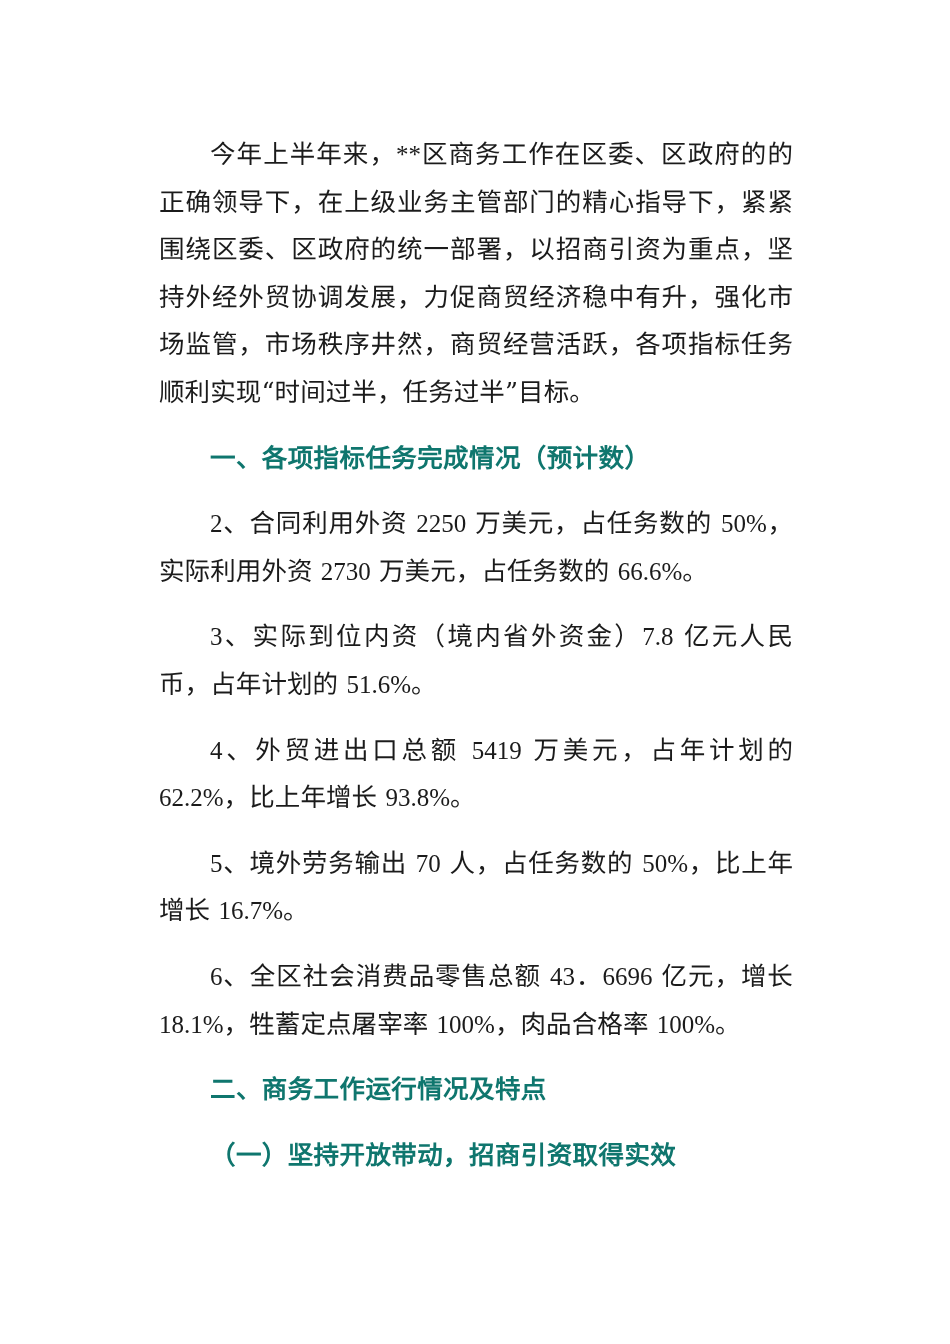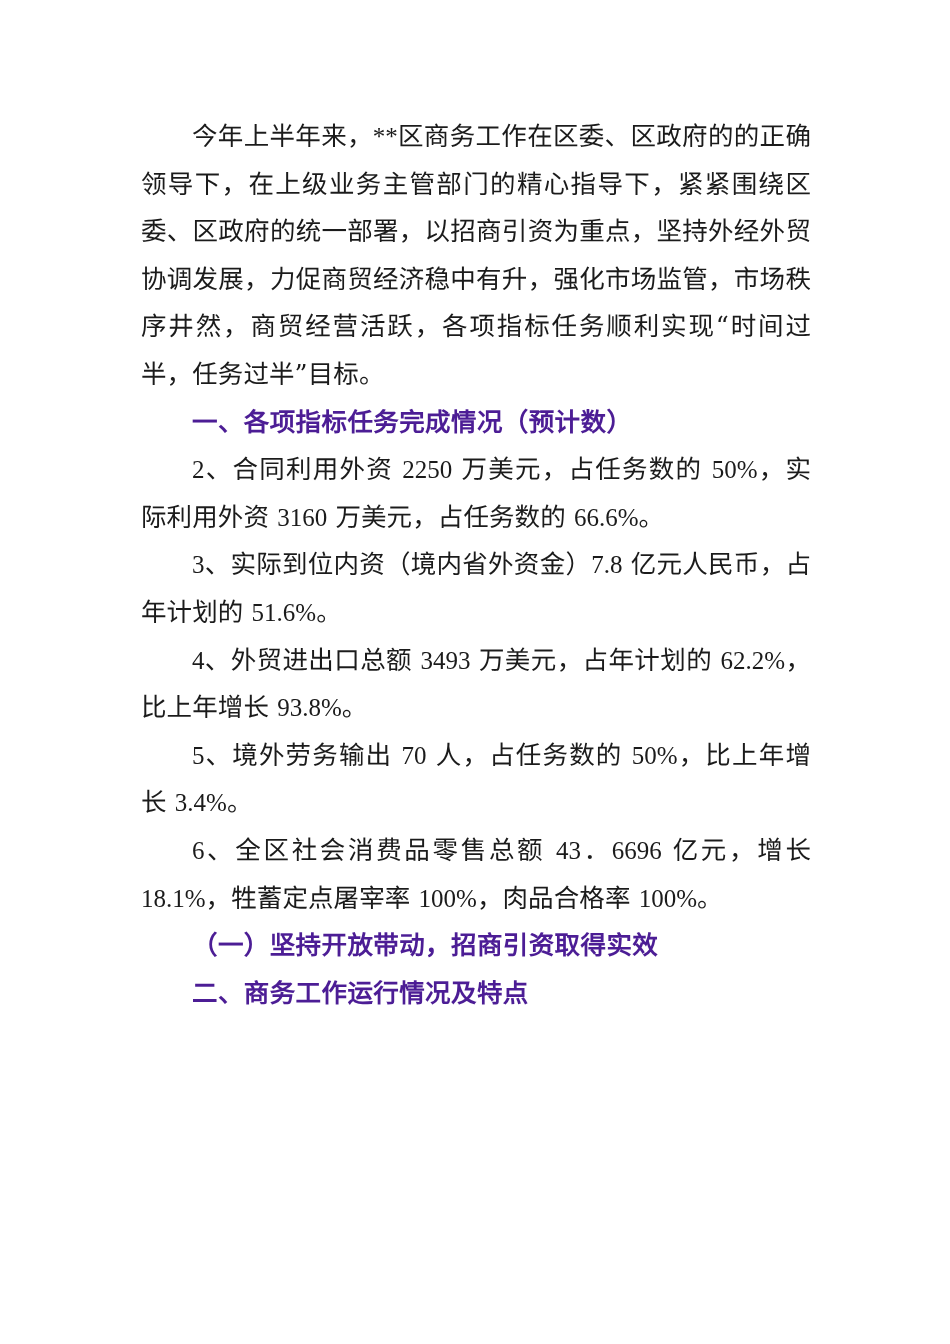--- a/index.html
+++ b/index.html
@@ -24,37 +24,37 @@
 
   #doc-body {
     position: absolute;
     left: 141px;
     top: 113px;
     width: 670px;
   }
 
   
   .para {
-    margin: 0;
+    margin: 18px;
     padding: 0;
     font-family: "DejaVu Serif", "Liberation Serif", serif;
     font-size: 25.5px;
     line-height: 47.6px;
     color: #1b1b1b;
     text-align: justify;
     text-justify: inter-ideograph;
     text-indent: 2em;
     letter-spacing: 0.1px;
     -webkit-font-smoothing: antialiased;
   }
 
   .para.heading {
     font-weight: 700;
     letter-spacing: 0.4px;
-    color: #4c1d95;
+    color: #0f766e;
   }
 
   
   .num {
     font-family: "Liberation Serif", "DejaVu Serif", serif;
     font-size: 25px;
     letter-spacing: 0;
   }
 </style>
 </head>
@@ -62,31 +62,31 @@
 
 <div id="page">
 
   <div id="doc-body">
 
     <p class="para">今年上半年来，<span class="num">**</span>区商务工作在区委、区政府的的正确领导下，在上级业务主管部门的精心指导下，紧紧围绕区委、区政府的统一部署，以招商引资为重点，坚持外经外贸协调发展，力促商贸经济稳中有升，强化市场监管，市场秩序井然，商贸经营活跃，各项指标任务顺利实现“时间过半，任务过半”目标。</p>
 
     <p class="para heading">一、各项指标任务完成情况（预计数）</p>
 
 
-    <p class="para"><span class="num">2</span>、合同利用外资 <span class="num">2250</span> 万美元，占任务数的 <span class="num">50%</span>，实际利用外资 <span class="num">3160</span> 万美元，占任务数的 <span class="num">66.6%</span>。</p>
+    <p class="para"><span class="num">2</span>、合同利用外资 <span class="num">2250</span> 万美元，占任务数的 <span class="num">50%</span>，实际利用外资 <span class="num">2730</span> 万美元，占任务数的 <span class="num">66.6%</span>。</p>
 
     <p class="para"><span class="num">3</span>、实际到位内资（境内省外资金）<span class="num">7.8</span> 亿元人民币，占年计划的 <span class="num">51.6%</span>。</p>
 
-    <p class="para"><span class="num">4</span>、外贸进出口总额 <span class="num">3493</span> 万美元，占年计划的 <span class="num">62.2%</span>，比上年增长 <span class="num">93.8%</span>。</p>
+    <p class="para"><span class="num">4</span>、外贸进出口总额 <span class="num">5419</span> 万美元，占年计划的 <span class="num">62.2%</span>，比上年增长 <span class="num">93.8%</span>。</p>
 
-    <p class="para"><span class="num">5</span>、境外劳务输出 <span class="num">70</span> 人，占任务数的 <span class="num">50%</span>，比上年增长 <span class="num">3.4%</span>。</p>
+    <p class="para"><span class="num">5</span>、境外劳务输出 <span class="num">70</span> 人，占任务数的 <span class="num">50%</span>，比上年增长 <span class="num">16.7%</span>。</p>
 
     <p class="para"><span class="num">6</span>、全区社会消费品零售总额 <span class="num">43</span>．<span class="num">6696</span> 亿元，增长 <span class="num">18.1%</span>，牲蓄定点屠宰率 <span class="num">100%</span>，肉品合格率 <span class="num">100%</span>。</p>
 
+    <p class="para heading">二、商务工作运行情况及特点</p>
+
     <p class="para heading">（一）坚持开放带动，招商引资取得实效</p>
-
-    <p class="para heading">二、商务工作运行情况及特点</p>
 
 
 
   </div>
 
 </div>
 
 </body></html>

